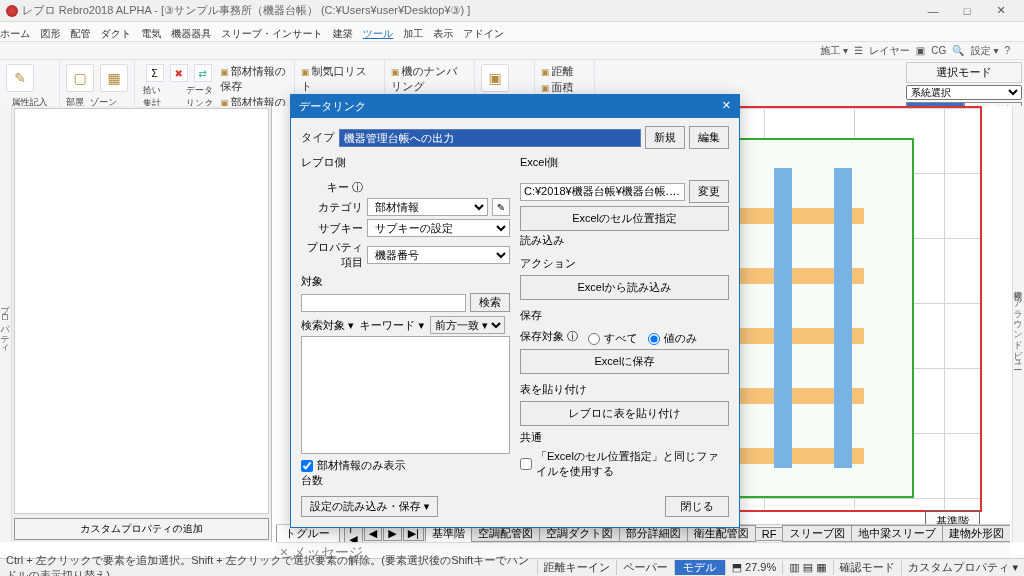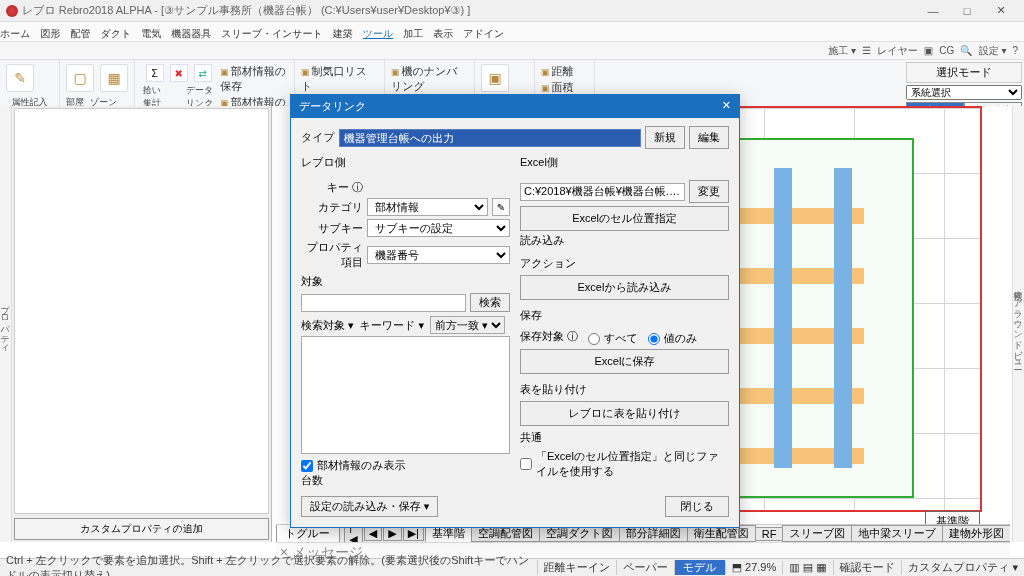--- a/index.html
+++ b/index.html
@@ -6,21 +6,21 @@
 body { width: 1024px; height: 576px; background: #fff; overflow: hidden; position: relative; }
 
 .titlebar { height: 22px; background: #f0f0f0; display: flex; align-items: center; padding: 0 6px; color: #666; border-bottom: 1px solid #ddd; }
 .titlebar .logo { width: 12px; height: 12px; border-radius: 50%; background: radial-gradient(#d44,#a22); margin-right: 4px; }
 .titlebar .spacer { flex: 1; }
 .winbtn { width: 34px; text-align: center; color: #555; }
 
 .menubar { height: 20px; background: #fafafa; display: flex; align-items: flex-end; padding: 0 0; gap: 10px; border-bottom: 1px solid #e0e0e0; color: #333; }
 .menubar span { font-size: 10px; }
 
-.toolstrip { height: 18px; background: #f6f6f6; display: flex; align-items: center; justify-content: flex-end; padding: 0 6px; gap: 6px; border-bottom: 1px solid #e0e0e0; font-size: 10px; color: #555; }
+.toolstrip { height: 18px; background: #f6f6f6; display: flex; align-items: center; justify-content: flex-end; padding: 0 14px; gap: 6px; border-bottom: 1px solid #e0e0e0; font-size: 10px; color: #555; }
 .toolstrip span { font-size: 10px; }
 
 .ribbon { height: 52px; background: #f4f6f8; border-bottom: 1px solid #d0d4d8; display: flex; }
 .ribbon-group { border-right: 1px solid #e0e4e8; padding: 4px 6px 2px; display: flex; flex-direction: column; justify-content: space-between; }
 .ribbon-group .icons { display: flex; gap: 6px; align-items: center; }
 .ribbon-icon { width: 28px; height: 28px; border: 1px solid #d8dde2; background: #fff; border-radius: 2px; display: flex; align-items: center; justify-content: center; font-size: 14px; color: #b58a3f; }
 .ribbon-sm { width: 18px; height: 18px; border: 1px solid #dde; background: #fff; font-size: 10px; display: inline-flex; align-items: center; justify-content: center; }
 .ribbon-lbl { font-size: 9px; color: #444; text-align: center; }
 .ribbon-list { display: flex; flex-direction: column; gap: 1px; font-size: 10px; color: #333; }
 .ribbon-list div::before { content: "▣"; color: #b58a3f; margin-right: 2px; font-size: 9px; }

